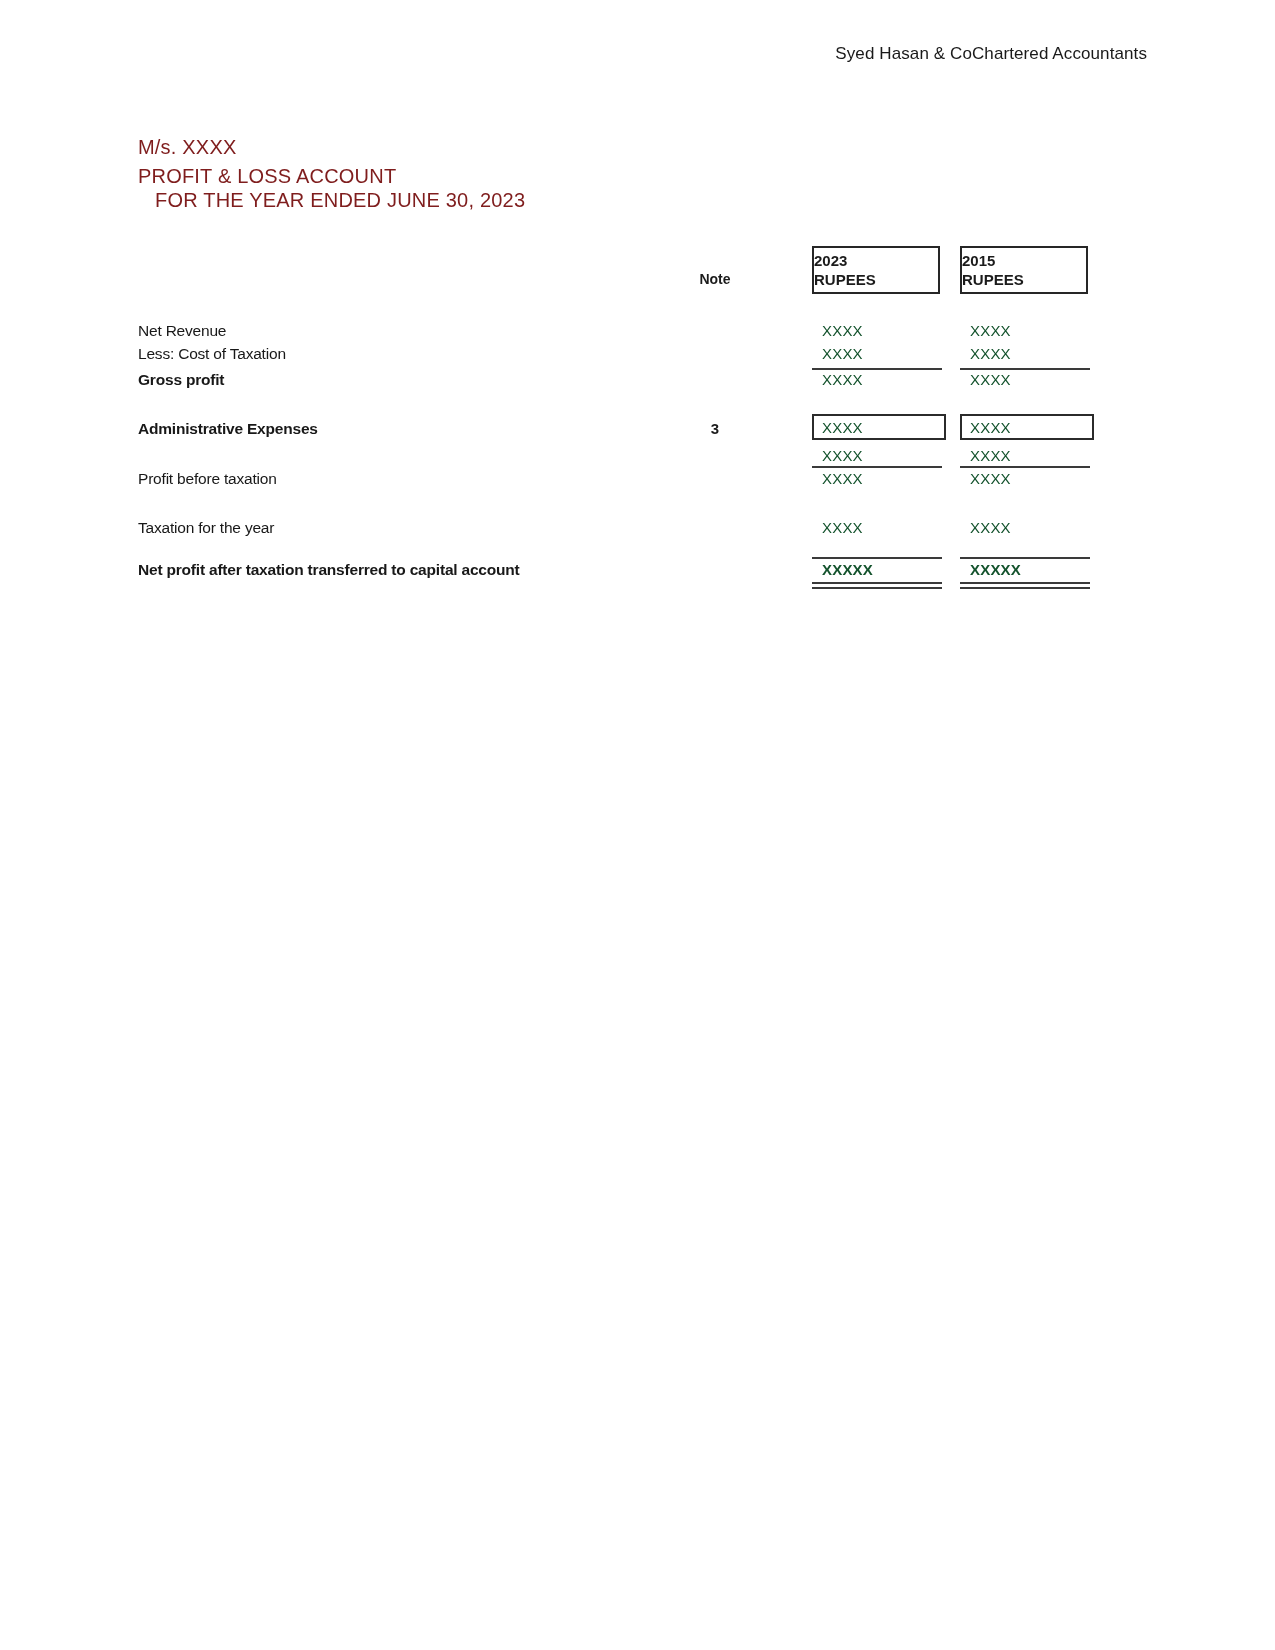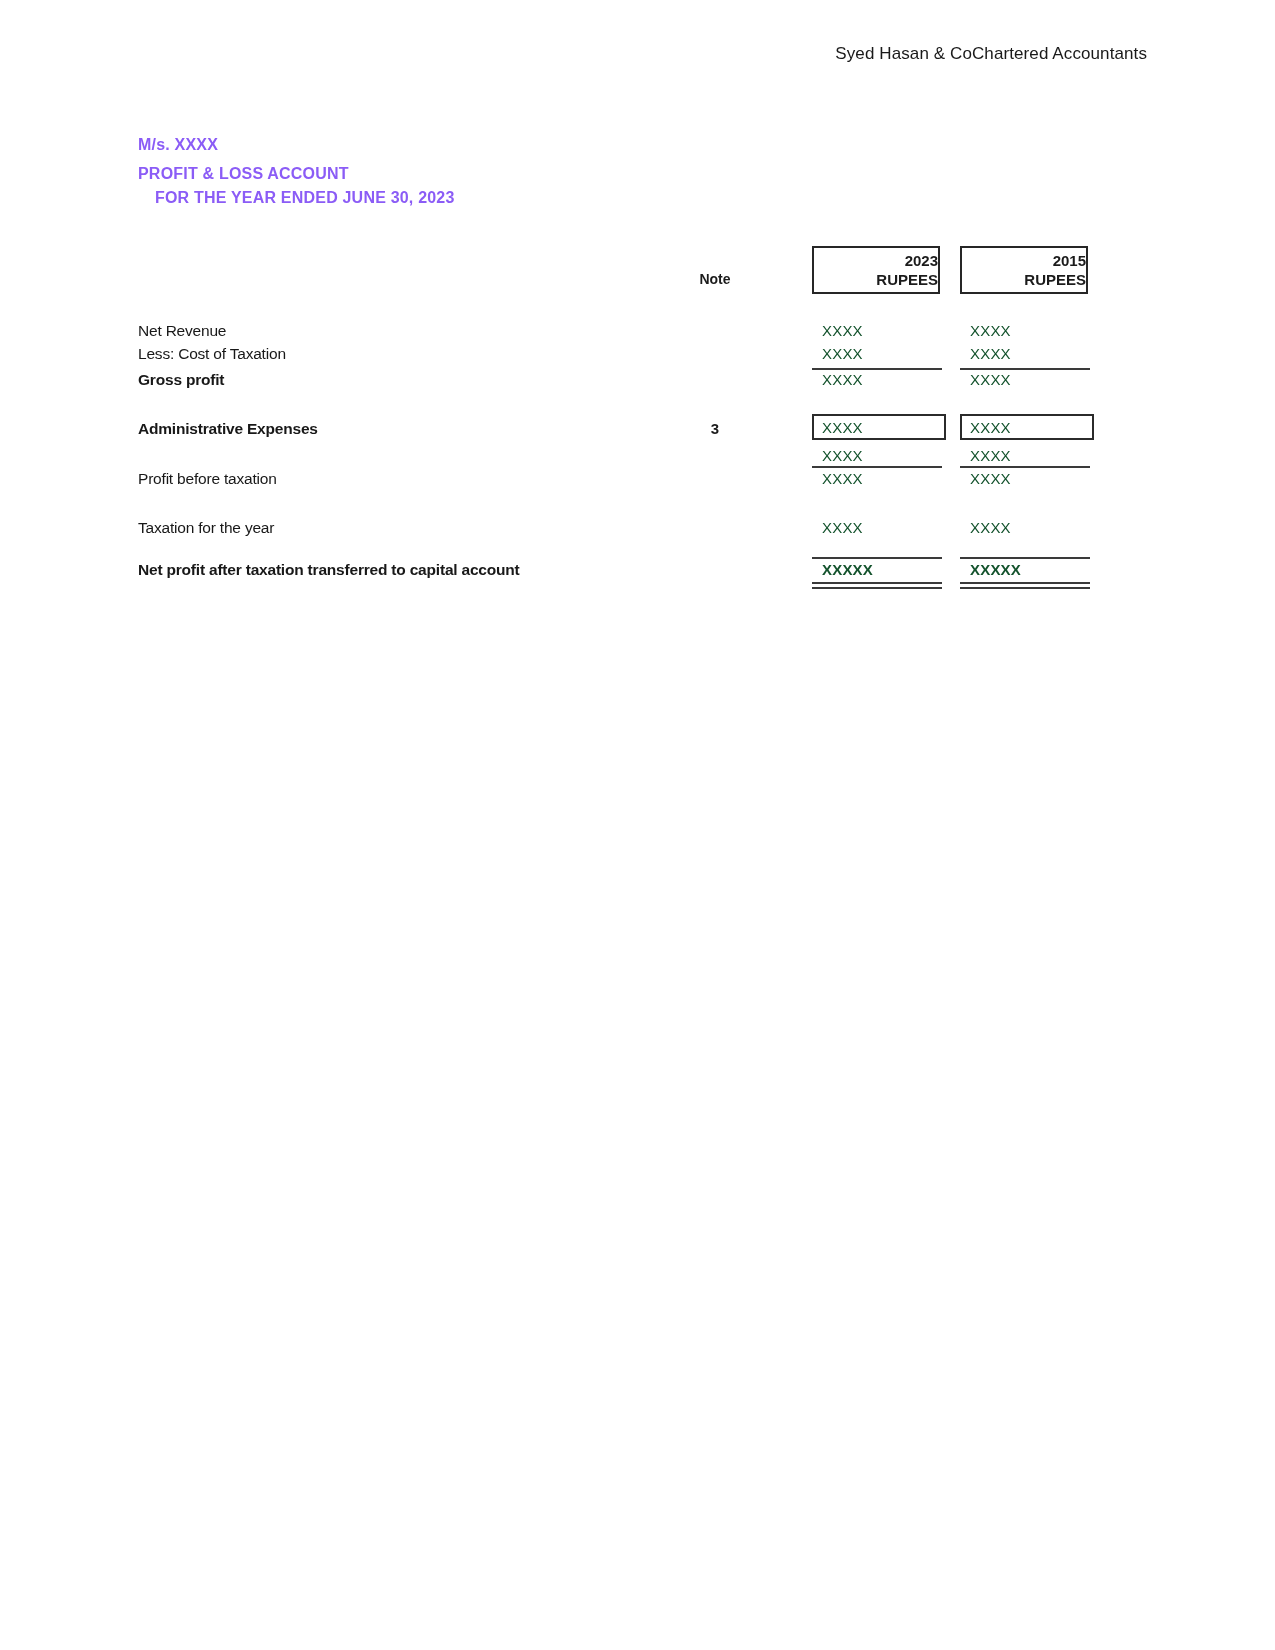--- a/index.html
+++ b/index.html
@@ -12,35 +12,35 @@
     color: #1b1b1b;
     overflow: hidden;
   }
   .abs { position: absolute; }
   .letterhead {
     font-size: 17px;
     color: #1a1a1a;
     letter-spacing: 0.1px;
   }
   .doc-head {
-    font-weight: bold;
-    font-size: 16px;
+    font-weight: normal;
+    font-size: 20px;
     letter-spacing: 0.2px;
-    color: #8b5cf6;
+    color: #7f1d1d;
   }
   .note-head {
     font-weight: bold;
     font-size: 14px;
     text-align: center;
   }
   .yearbox {
     border: 2px solid #262626;
     width: 124px;
     height: 44px;
-    text-align: right;
+    text-align: left;
     font-weight: bold;
     font-size: 15px;
     line-height: 19px;
     display: flex;
     flex-direction: column;
     justify-content: center;
     background: #fff;
   }
   .label {
     font-size: 15.5px;

